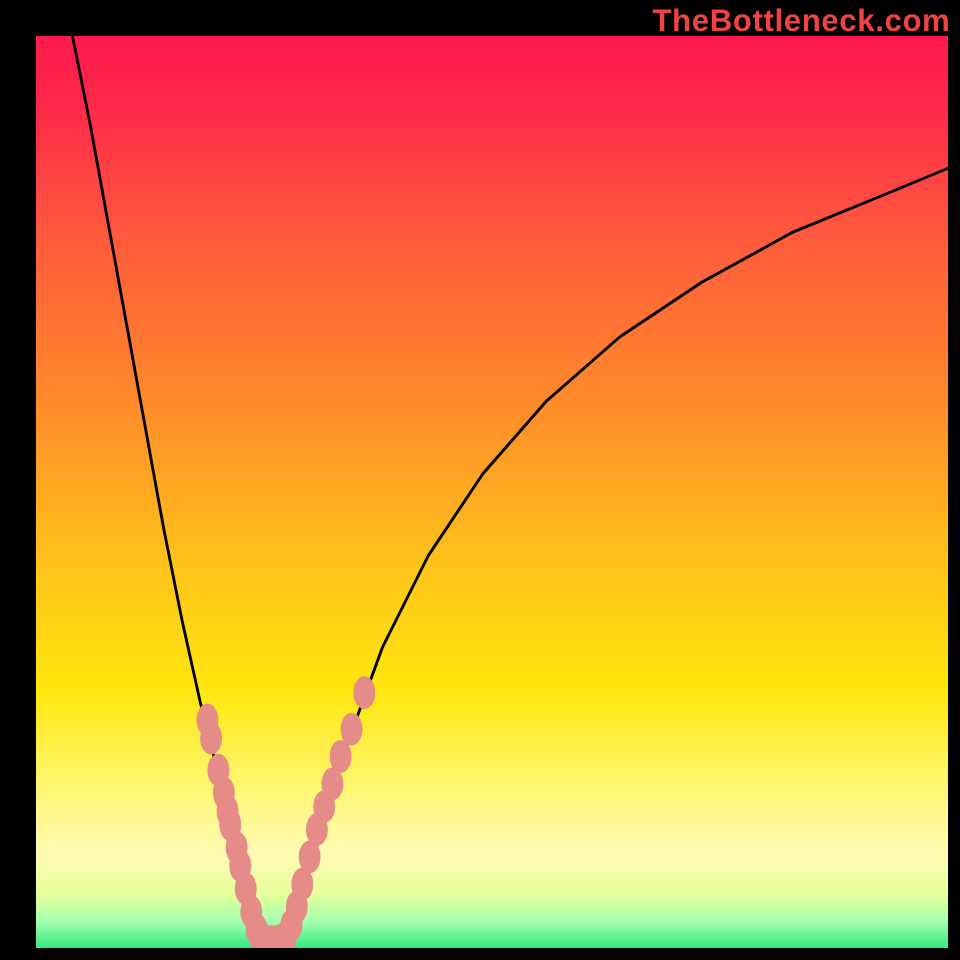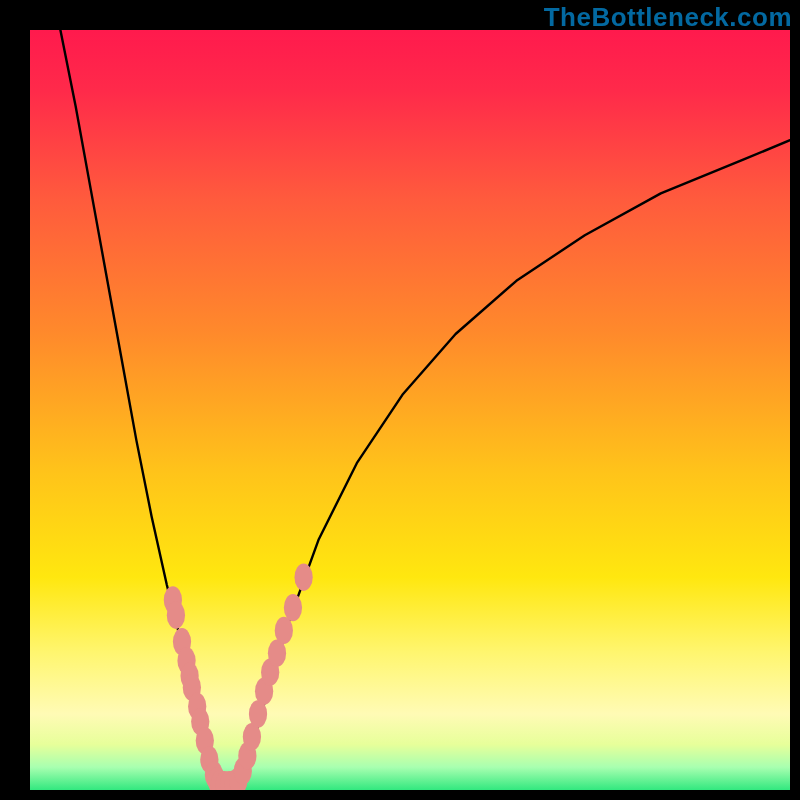--- a/index.html
+++ b/index.html
@@ -15,21 +15,21 @@
     height: 800px;
     background: #000;
   }
   .watermark {
     position: absolute;
     top: 2px;
     right: 8px;
     font-family: Arial, Helvetica, sans-serif;
     font-size: 26px;
     font-weight: 600;
-    color: #0369a1;
+    color: #ef4444;
     letter-spacing: 0.5px;
     z-index: 5;
   }
   .plot-area {
     position: absolute;
     left: 30px;
     top: 30px;
     width: 760px;
     height: 760px;
     overflow: hidden;

